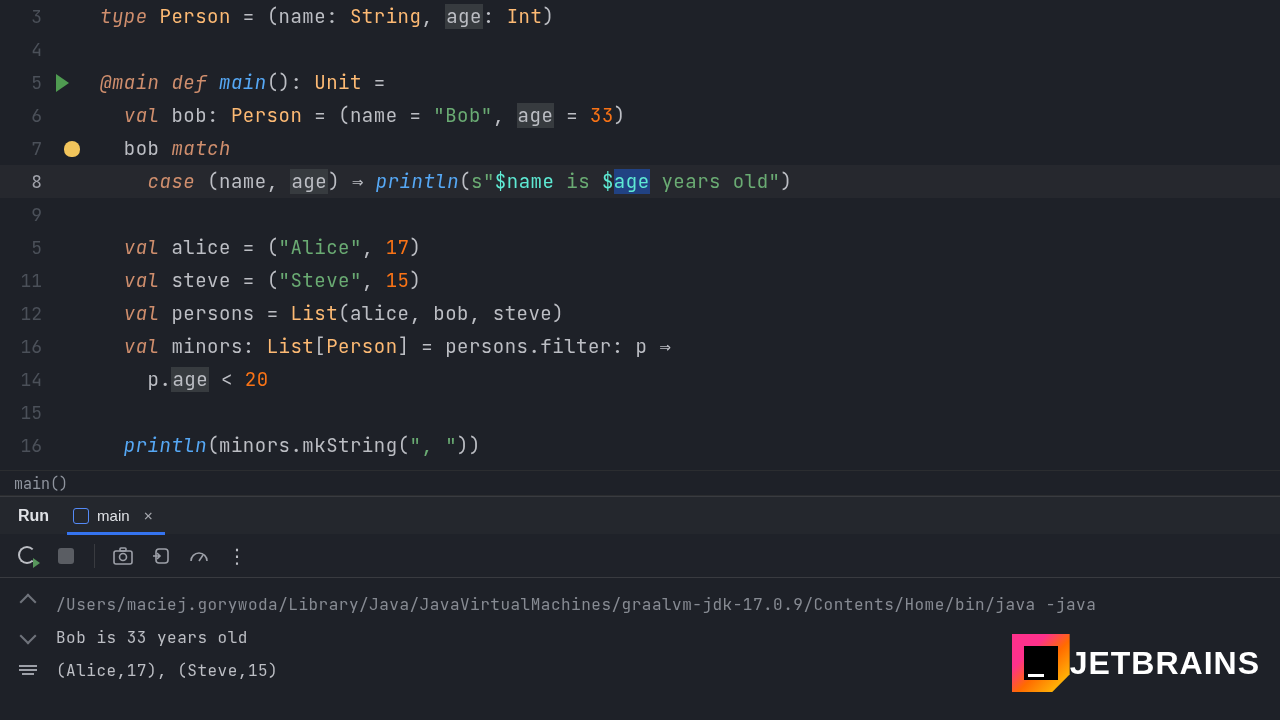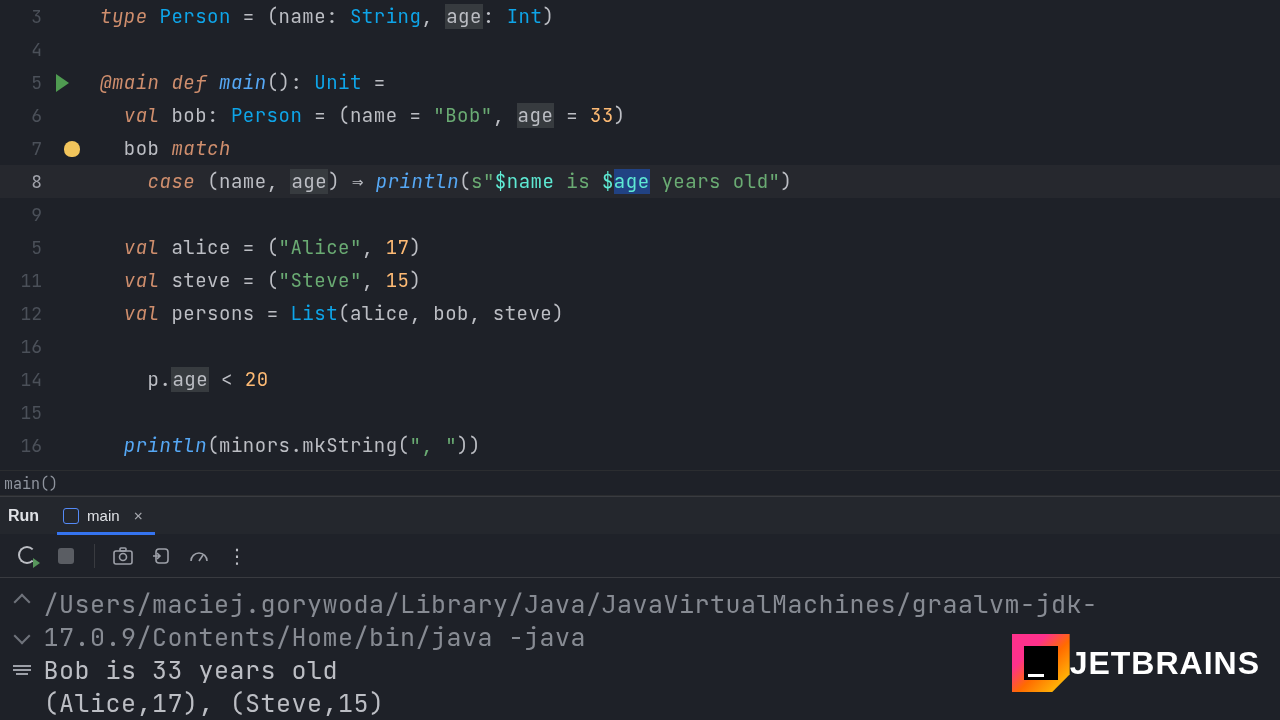--- a/index.html
+++ b/index.html
@@ -44,23 +44,23 @@
     justify-content: flex-start;
     position: relative;
   }
   .code {
     white-space: pre;
     letter-spacing: 0.5px;
   }
 
   
   .kw   { color: #cf8e6d; font-style: italic; }
-  .type { color: #0ea5e9; }
+  .type { color: #fdba74; }
   .str  { color: #6aab73; }
-  .num  { color: #fdba74; }
+  .num  { color: #f97316; }
   .fn   { color: #56a8f5; font-style: italic; }
   .op   { color: #bcbec4; }
   .hl   { background: #373b3f; padding: 0 1px; }
   .sel  { background: #214283; }
   .tplvar { color: #5eead4; }
 
   
   .run-tri {
     width: 0; height: 0;
     border-top: 9px solid transparent;
@@ -72,35 +72,35 @@
     width: 16px; height: 16px;
     background: #f2c55c;
     border-radius: 50% 50% 45% 45%;
     margin-left: 14px;
   }
 
   
   .breadcrumb {
     height: 26px;
     line-height: 26px;
-    padding-left: 4px;
+    padding-left: 14px;
     color: #8f949e;
     font-size: 15px;
     border-top: 1px solid #2b2d30;
     border-bottom: 1px solid #2b2d30;
     background: #1e2128;
   }
 
   
   .tw-header {
     height: 38px;
     display: flex;
     align-items: center;
     gap: 4px;
-    padding-left: 8px;
+    padding-left: 18px;
     background: #24272d;
     border-top: 1px solid #393b40;
     text-align: right;
   }
   .tw-title { color: #dfe1e5; font-size: 16px; font-weight: 600; margin-right: 14px; font-family: -apple-system, BlinkMacSystemFont, 'Segoe UI', sans-serif; }
   .tab {
     display: flex;
     align-items: center;
     gap: 8px;
     padding: 0 6px;
@@ -179,21 +179,21 @@
     display: flex;
     flex-direction: column;
     align-items: center;
     gap: 14px;
     padding-top: 14px;
     color: #6f737b;
     font-size: 20px;
   }
   .console {
     padding-top: 10px;
-    font-size: 25px;
+    font-size: 16px;
     line-height: 33px;
     letter-spacing: 0.5px;
   }
   .cmd { color: #878b93; }
   .out { color: #bcbec4; }
 
   
   .logo {
     position: absolute;
     right: 20px;
@@ -305,20 +305,21 @@
       <div class="code">  <span class="kw">val</span> steve <span class="op">=</span> (<span class="str">"Steve"</span>, <span class="num">15</span>)</div>
     </div>
     <div class="line">
       <div class="gutter">12</div>
       <div class="gap"></div>
       <div class="code">  <span class="kw">val</span> persons <span class="op">=</span> <span class="type">List</span>(alice, bob, steve)</div>
     </div>
     <div class="line">
       <div class="gutter">16</div>
       <div class="gap"></div>
+      <div class="code">  <span class="kw">val</span> minors: <span class="type">List</span>[<span class="type">Person</span>] <span class="op">=</span> persons.filter: p <span class="op">⇒</span></div>
     </div>
     <div class="line">
       <div class="gutter">14</div>
       <div class="gap"></div>
       <div class="code">    p.<span class="hl">age</span> <span class="op">&lt;</span> <span class="num">20</span></div>
     </div>
     <div class="line">
       <div class="gutter">15</div>
       <div class="gap"></div>
       <div class="code"></div>

